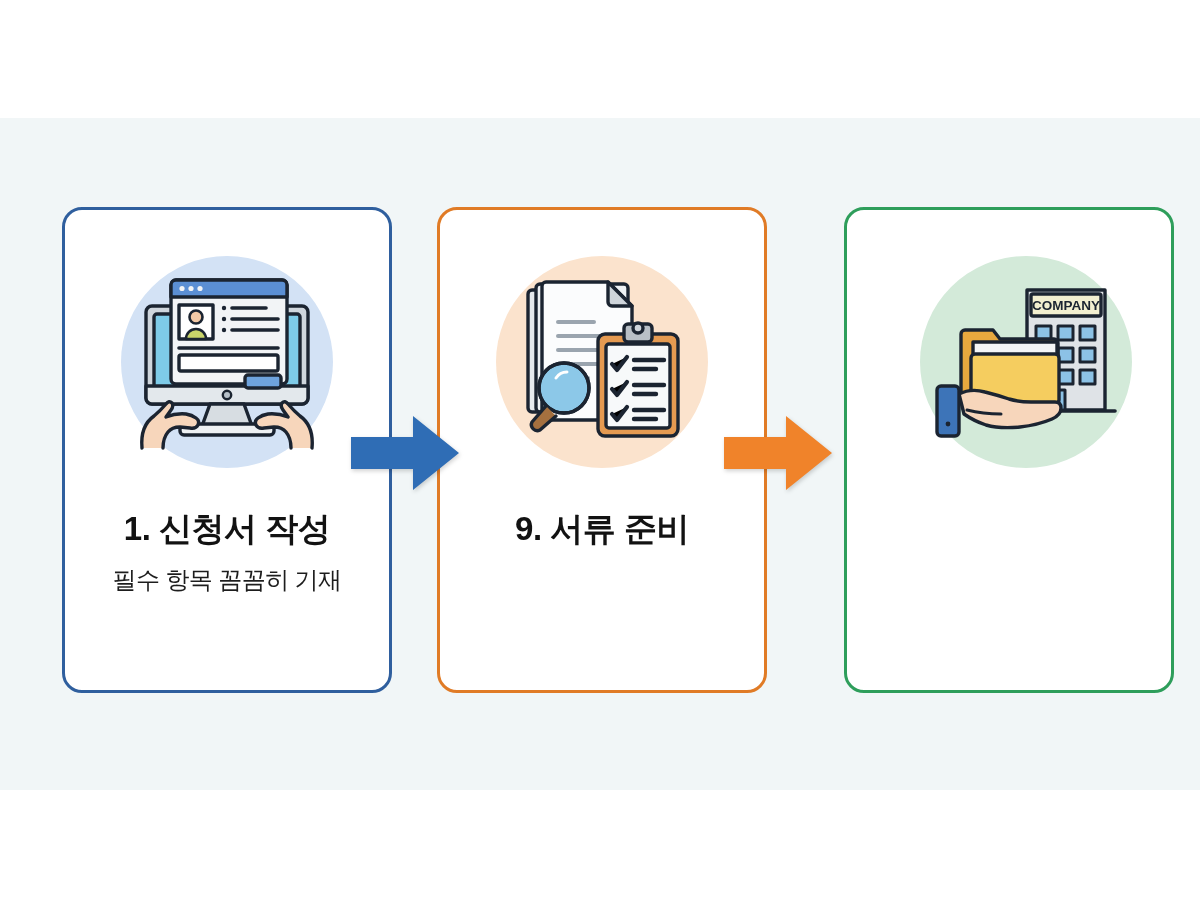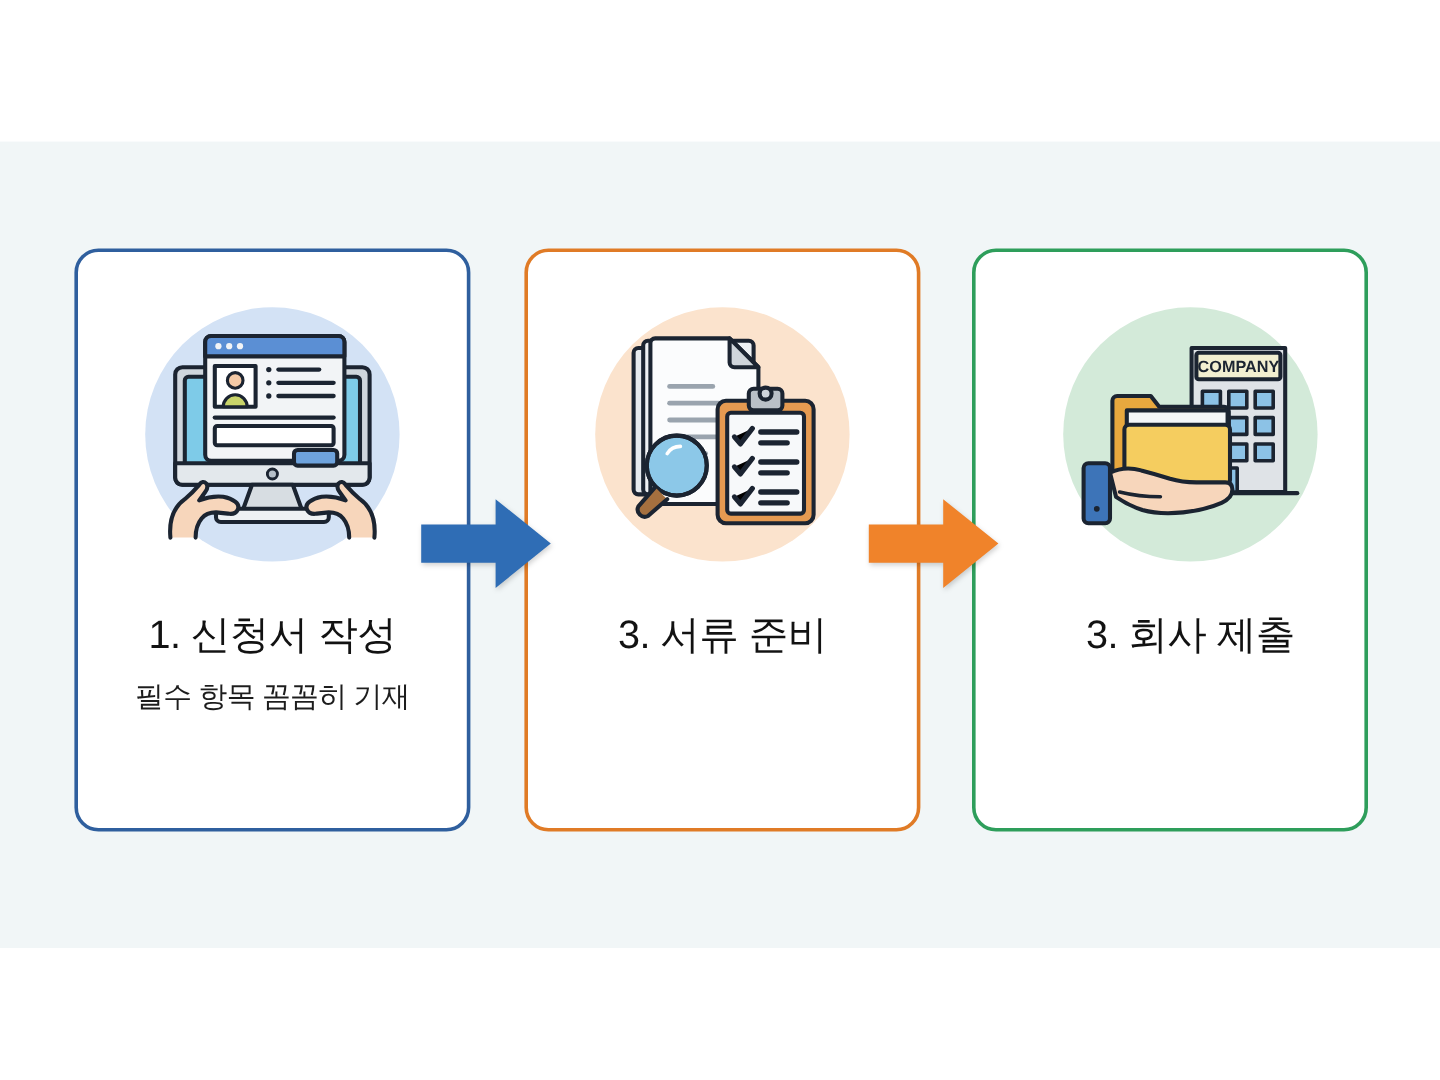--- a/index.html
+++ b/index.html
@@ -24,40 +24,40 @@
   .card{
     position:absolute;top:0;width:330px;height:486px;
     background:#ffffff;
     border:3px solid #2f5f9e;
     border-radius:20px;
     box-sizing:border-box;
     display:flex;flex-direction:column;align-items:center;
   }
   .card.c1{left:62px;border-color:#2f5f9e;}
   .card.c2{left:437px;border-color:#e07b26;}
-  .card.c3{left:810px;border-color:#2e9e5b;padding-left:34px;}
+  .card.c3{left:844px;border-color:#2e9e5b;padding-left:34px;}
 
   
   .circle{
     position:relative;
     width:212px;height:212px;border-radius:50%;
     margin-top:46px;
     display:flex;align-items:center;justify-content:center;
   }
   .c1 .circle{background:#d3e2f5;}
   .c2 .circle{background:#fbe3cd;}
   .c3 .circle{background:#d3ead9;}
   .circle svg{display:block;}
 
   
   .titlewrap{
     margin-top:42px;text-align:center;width:100%;
   }
   .step-title{
-    font-size:33px;font-weight:normal;color:#121212;
+    font-size:33px;font-weight:bold;color:#121212;
     letter-spacing:-0.5px;line-height:1.15;
     white-space:nowrap;
   }
   .step-sub{
     margin-top:16px;
     font-size:24px;color:#1d1d1d;font-weight:500;
     letter-spacing:-0.6px;white-space:nowrap;
   }
 
   
@@ -165,21 +165,21 @@
                 <path d="M122 97 h22"></path>
               <path d="M122 113 h30"></path>
                 <path d="M122 122 h22"></path>
               <path d="M122 138 h30"></path>
                 <path d="M122 147 h22"></path>
             </g>
           </g>
         </svg>
       </div>
       <div class="titlewrap">
-        <div class="step-title">3. 서류 준비</div>
+        <div class="step-title">9. 서류 준비</div>
       </div>
     </div>
 
     <div class="card c3">
       <div class="circle">
         <svg width="190" height="180" viewBox="0 0 190 180">
           <g stroke="#1b2431" stroke-width="3.4" stroke-linejoin="round" stroke-linecap="round">
 
             <rect x="96" y="18" width="78" height="120" fill="#dfe3e7"></rect>
             <rect x="100" y="22" width="70" height="22" rx="2" fill="#f2efd0"></rect>
@@ -210,21 +210,20 @@
 
             <path d="M28 122 q12 -6 26 -2 q12 3 24 7 q10 3 22 3 h24 q6 0 6 6 q0 7 -9 11 q-14 6 -32 8 q-20 2 -34 -2 q-12 -4 -22 -11 z" fill="#f7d6bb"></path>
             <path d="M36 138 q16 4 34 4" fill="none" stroke-width="3"></path>
 
             <rect x="6" y="114" width="22" height="50" rx="4" fill="#3d74b8"></rect>
             <circle cx="17" cy="152" r="2.4" fill="#1b2431" stroke-width="0"></circle>
           </g>
         </svg>
       </div>
       <div class="titlewrap">
-        <div class="step-title">3. 회사 제출</div>
       </div>
     </div>
 
   </div>
 
   <div class="arrow a1">
     <svg width="112" height="86" viewBox="0 0 112 86">
       <path d="M2 27 h62 V6 l46 37 l-46 37 V59 H2 z" fill="#2f6db5"></path>
     </svg>
   </div>

